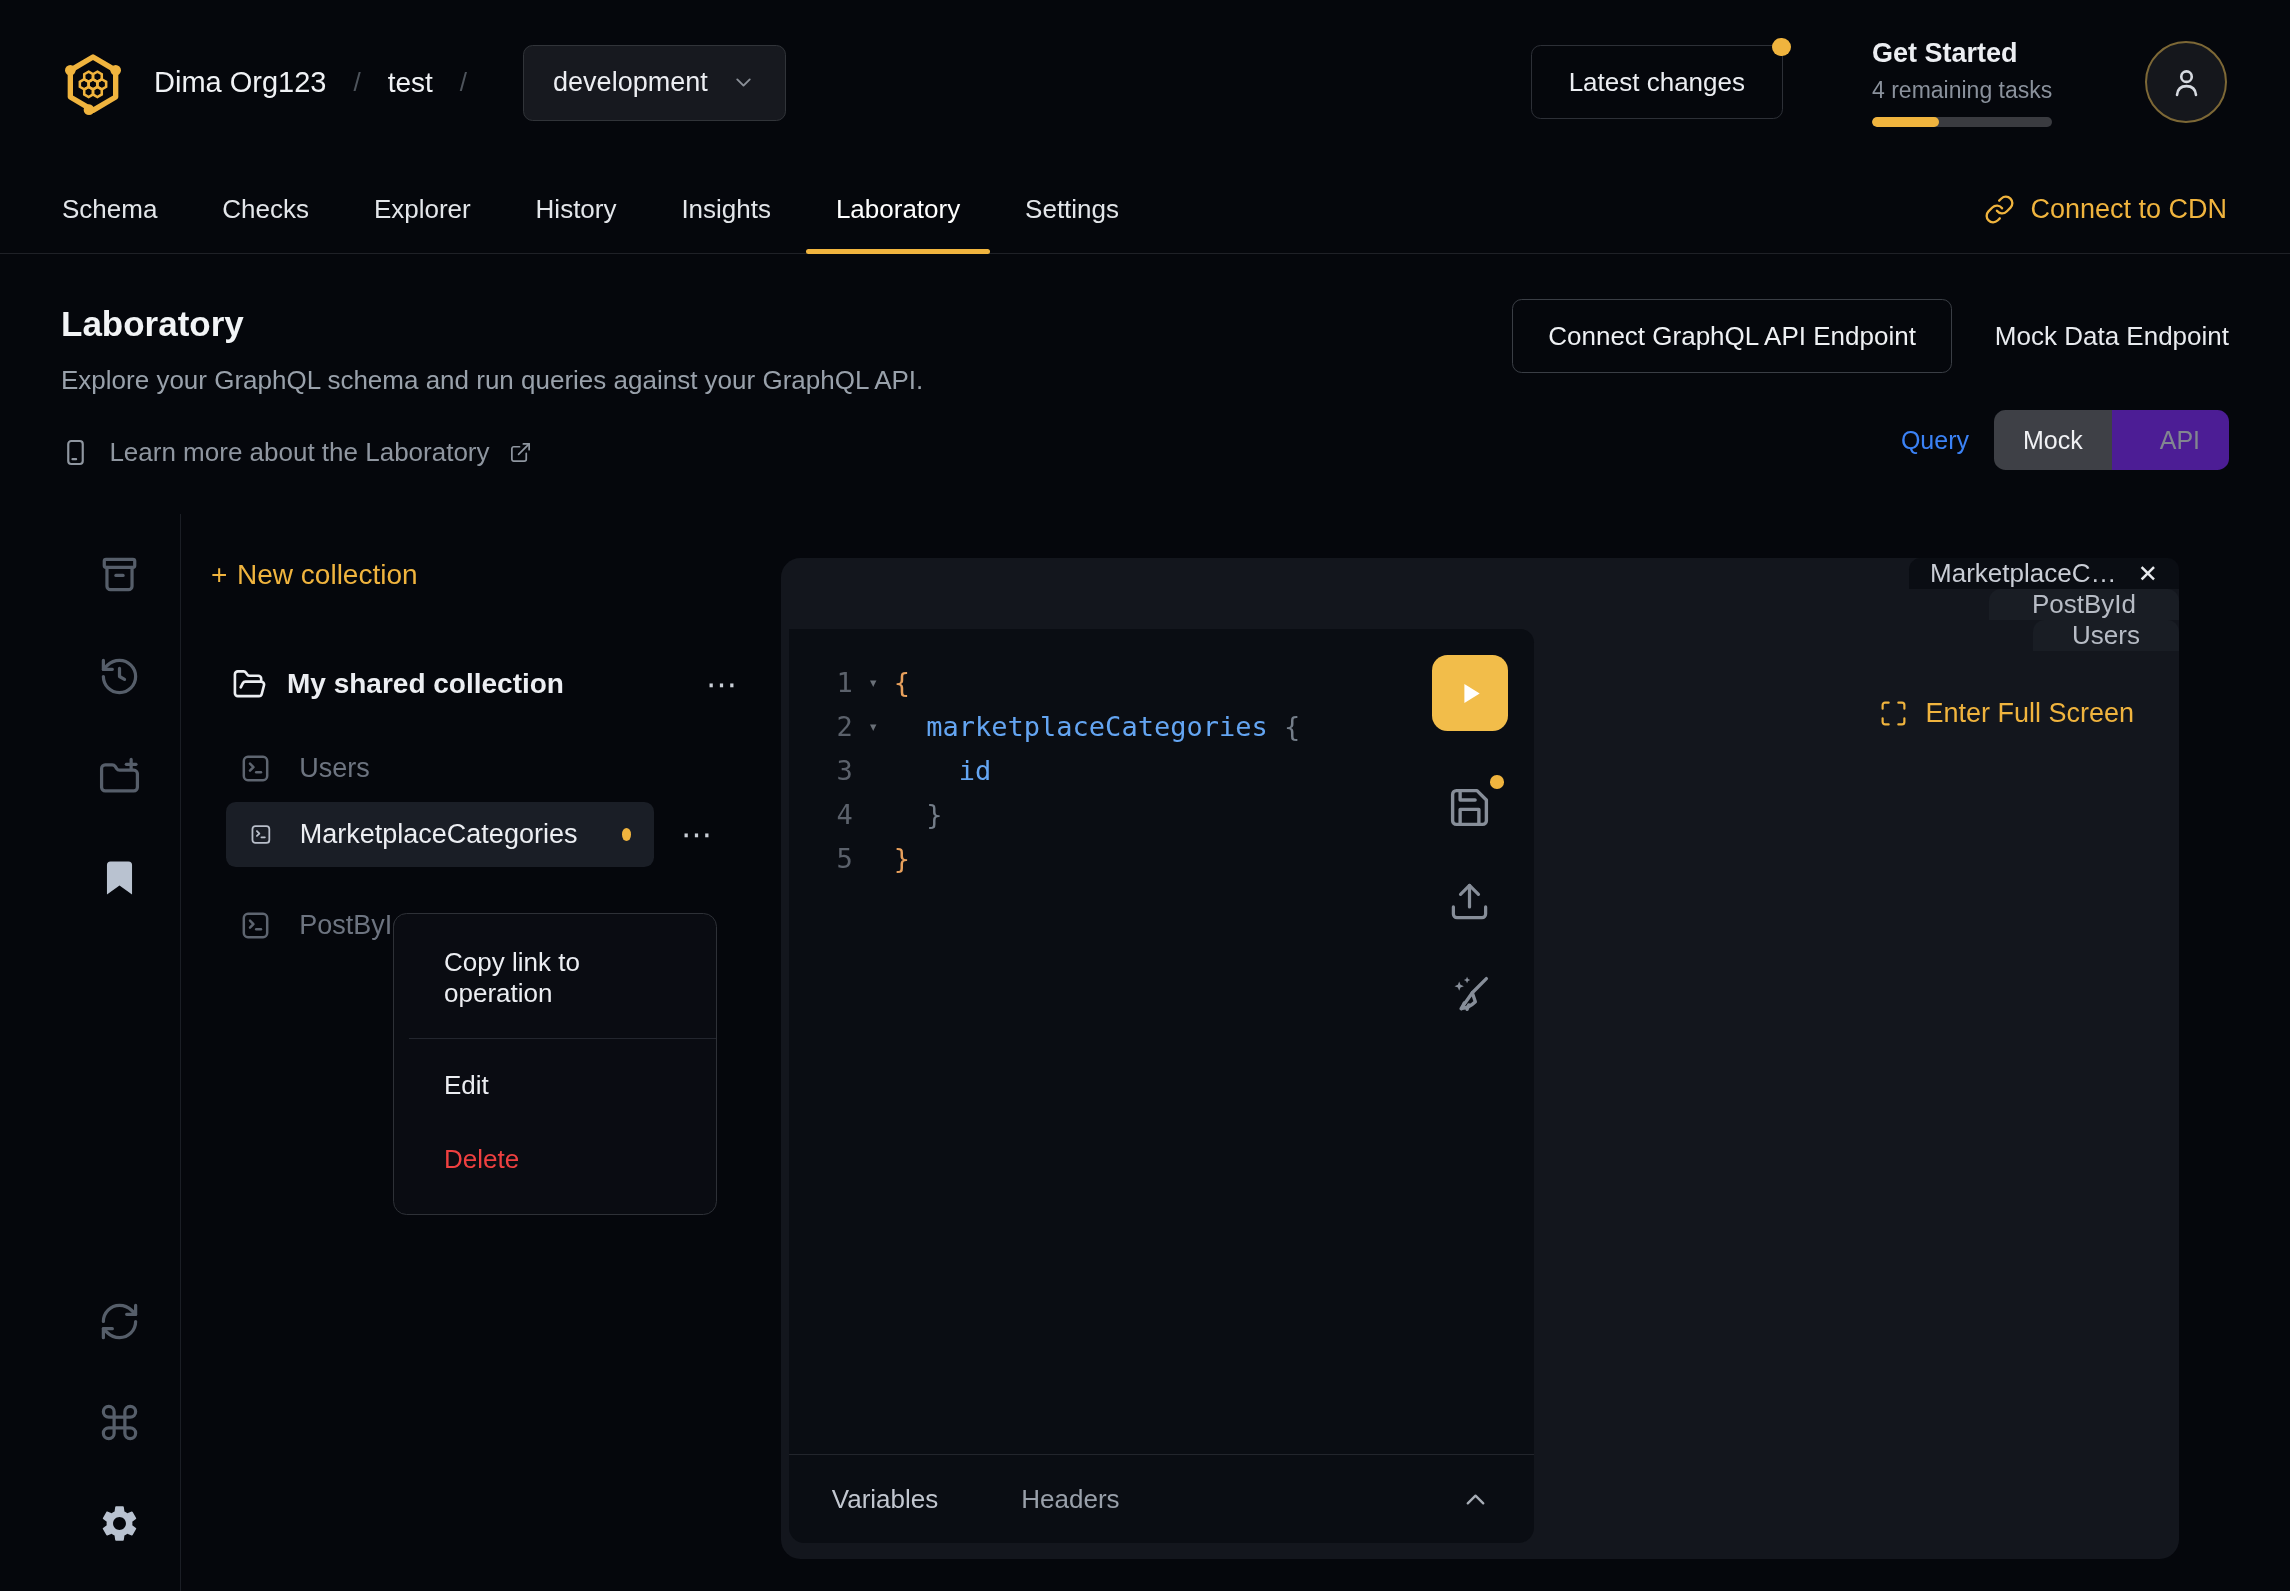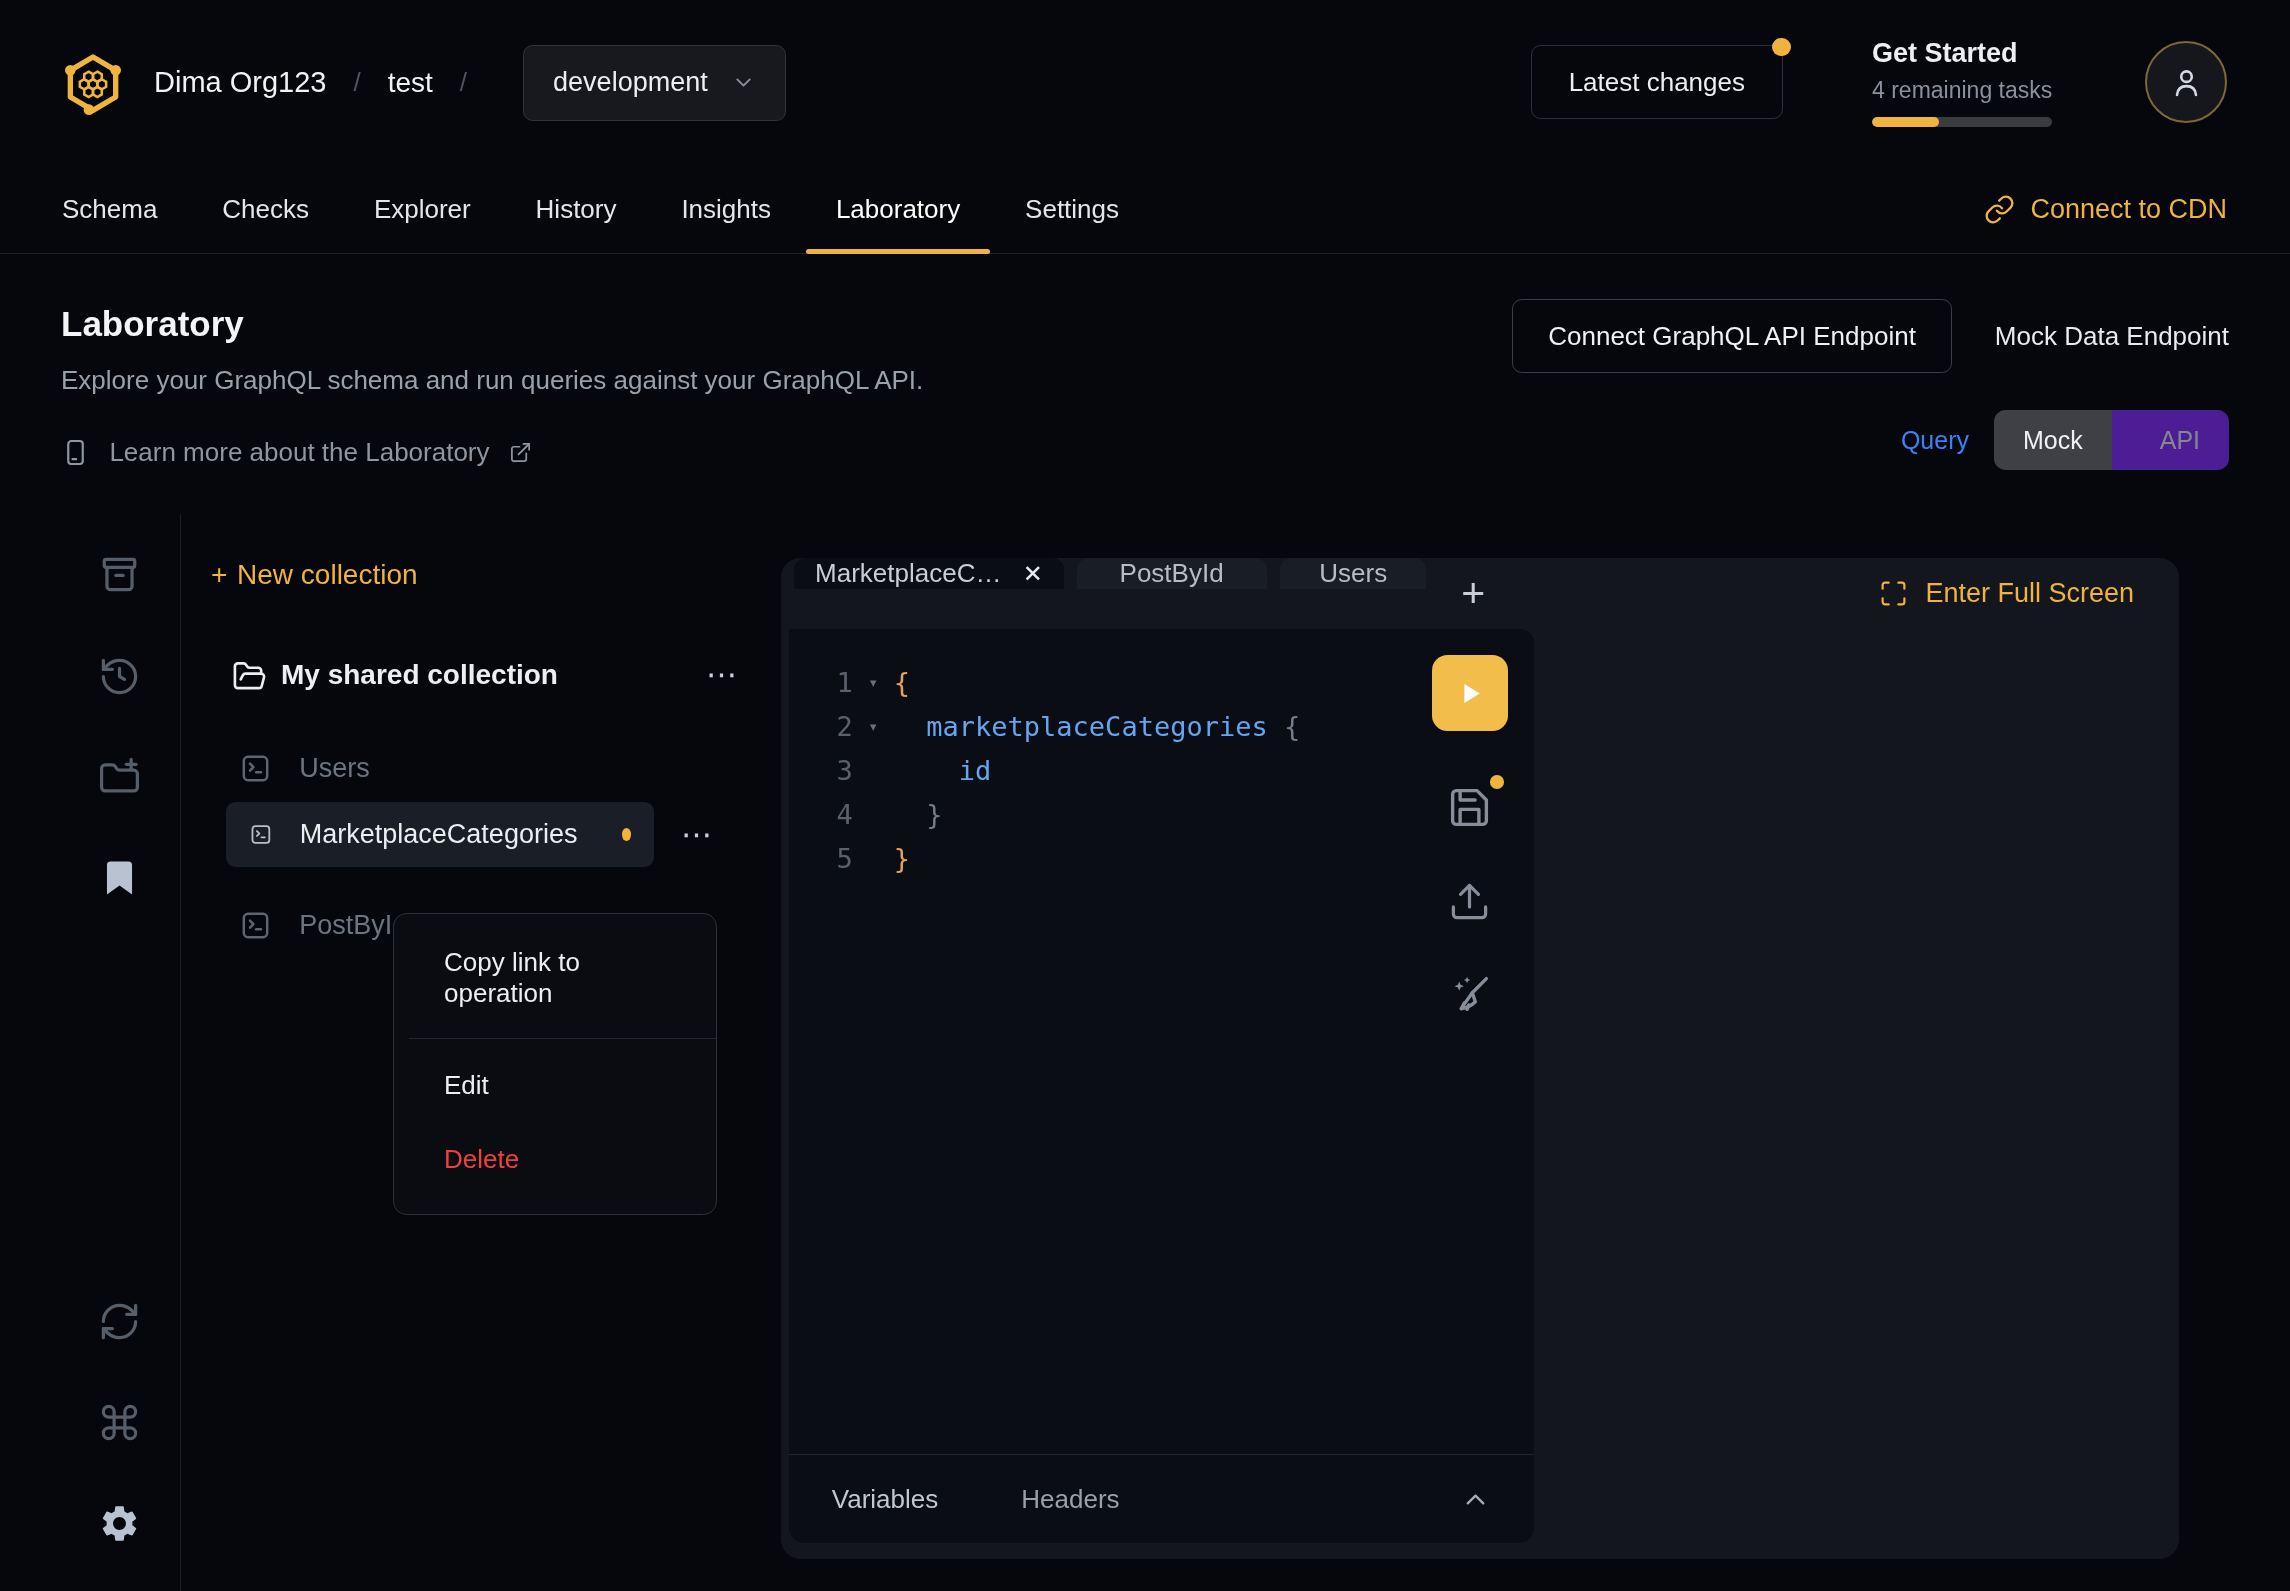--- a/index.html
+++ b/index.html
@@ -71,21 +71,21 @@
   
   .workspace { position:absolute; left:0; top:514px; width:2290px; bottom:0; }
   .rail { position:absolute; left:0; top:0; bottom:0; width:181px; border-right:1px solid #1b1e25; }
   .rail-ic { position:absolute; left:98px; width:43px; height:43px; color:#565e6a; cursor:pointer; }
   .rail-ic.lit { color:#b9c2d0; }
 
   .ops { position:absolute; left:182px; top:0; width:599px; bottom:0; }
   .ops-head { margin:45px 0 0 29px; display:flex; align-items:baseline; gap:29px; }
   .ops-title { font-size:49px; font-weight:700; color:#b2bed4; letter-spacing:0.5px; }
   .new-coll { display:flex; align-items:baseline; gap:9.7px; color:#f0b43e; font-size:28px; cursor:pointer; }
-  .coll-head { margin:68px 0 0 50px; width:505px; height:50px; display:flex; align-items:flex-start; gap:14px;
+  .coll-head { margin:68px 0 0 50px; width:505px; height:50px; display:flex; align-items:center; gap:20px;
                color:#eceef2; cursor:pointer; }
   .coll-name { font-size:28px; font-weight:600; }
   .dots { margin-left:auto; color:#c9ced6; font-size:31px; cursor:pointer; line-height:1; }
   .op-row { margin:29px 0 0 36px; width:437px; height:60px; display:flex; align-items:center;
             gap:27px; padding:0 21.3px; color:#6d7480; font-size:27px; cursor:pointer; }
   .op-ic { color:#5e6570; }
   .sel-wrap { margin:3.9px 0 0 44px; display:flex; align-items:center; }
   .op-pill { width:428px; height:65px; background:#1a1e26; border-radius:9.7px;
              display:flex; align-items:center; gap:27px; padding:0 23px;
              color:#eceef2; font-size:27px; cursor:pointer; }
@@ -96,21 +96,21 @@
   .ctx-menu { position:absolute; left:211px; top:399px; width:324px; z-index:6;
               background:#0a0c12; border:1.9px solid #2e3137; border-radius:13.6px; overflow:hidden;padding-left:15px; }
   .ctx-item { padding:33px 35px 29px; font-size:26px; color:#eceef2; cursor:pointer; }
   .ctx-div { border-top:1.5px solid #23262e; }
   .ctx-item.mid { padding:31px 35px 9.7px; }
   .ctx-item.danger { padding:33px 35px 39px; color:#ef4040; }
 
   
   .panel { position:absolute; left:781px; top:44px; width:1398px; height:1001px;
            background:#13161d; border-radius:19.4px; }
-  .tabrow { height:71px; display:flex; align-items:flex-start; padding-left:13px; }
+  .tabrow { height:71px; display:flex; align-items:flex-end; padding-left:3px;flex-direction:column; }
   .etab { display:flex; align-items:center; justify-content:center; gap:21.3px;
           border-radius:11.6px 11.6px 0 0; font-size:26px; color:#b7bcc5; cursor:pointer; }
   .etab.active { width:270px; background:#0a0d13; color:#c9cdd5; }
   .etab.t2 { width:190px; margin-left:12.6px; background:#191d24; }
   .etab.t3 { width:146px; margin-left:13.6px; background:#191d24; }
   .tab-close { font-size:24px; color:#e9ebee; cursor:pointer; }
   .add-tab { margin-left:35px; align-self:center; font-size:41px; font-weight:300; color:#c9cdd5; cursor:pointer; }
   .fullscreen { margin-left:auto; margin-right:45px; align-self:center; display:flex; align-items:center;
                 gap:17.5px; color:#f0b43e; font-size:27px; cursor:pointer; }
 

